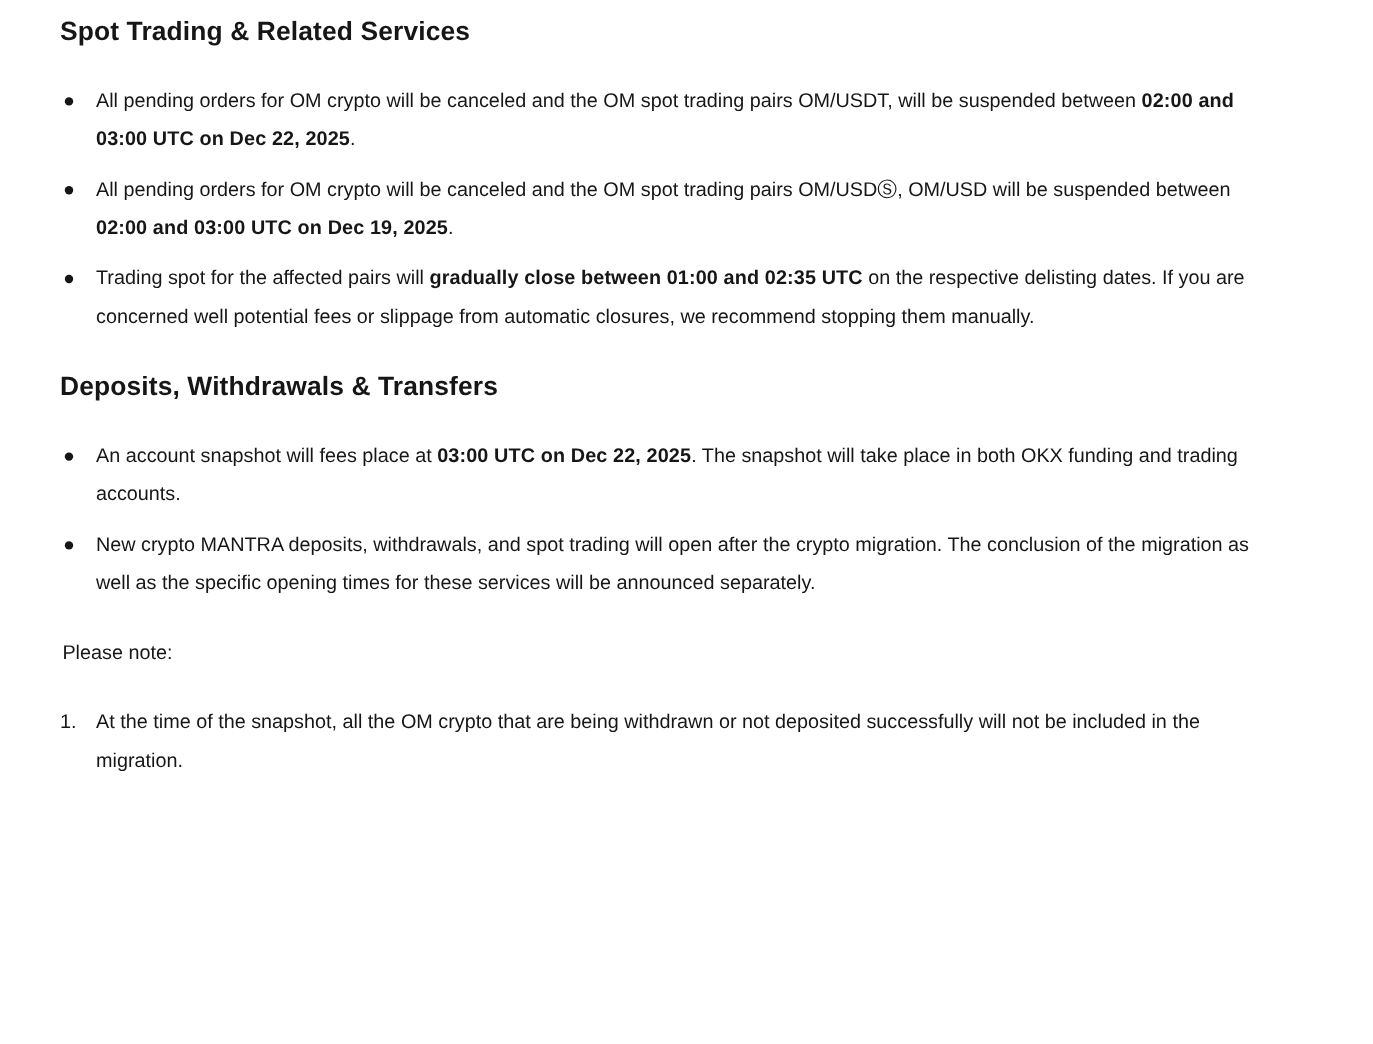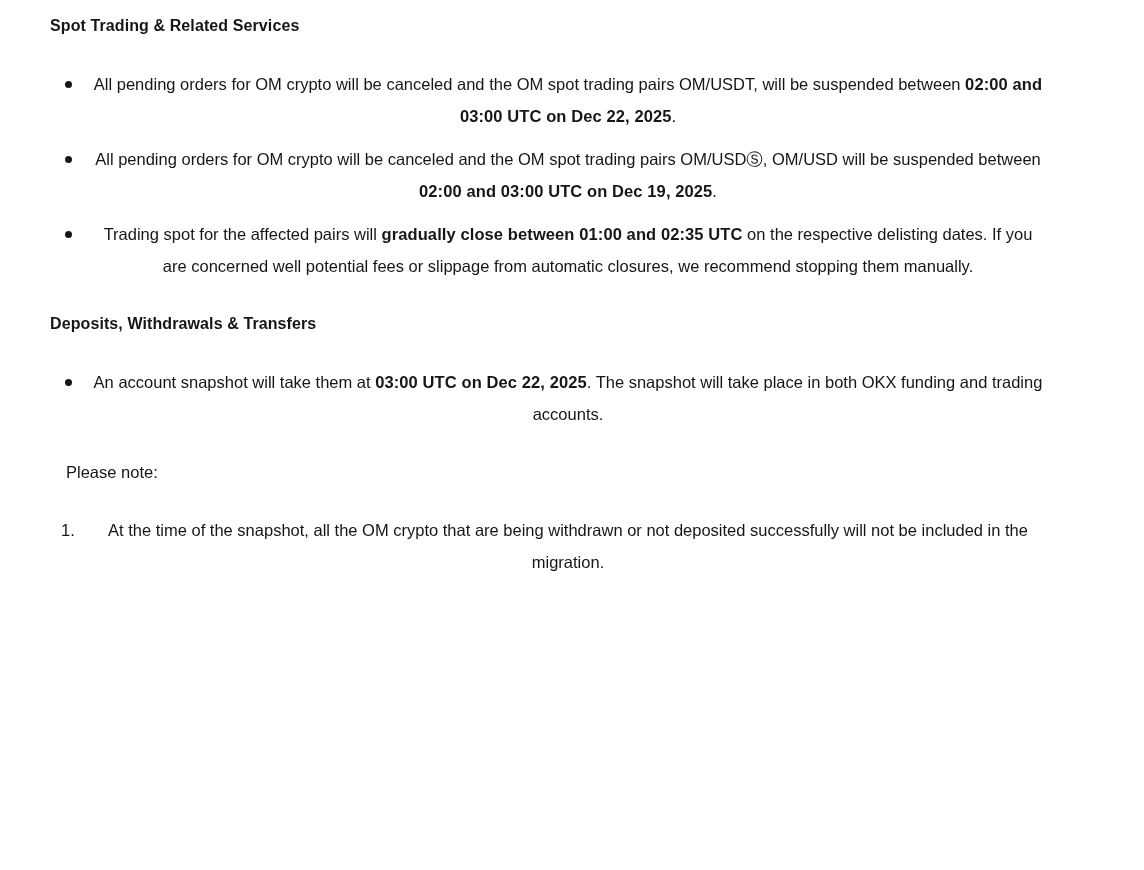--- a/index.html
+++ b/index.html
@@ -16,39 +16,38 @@
     -webkit-font-smoothing: antialiased;
   }
   .doc {
     box-sizing: border-box;
     width: 1144px;
     padding: 10px 88px 0 50px;
     font-size: 16.5px;
     line-height: 32px;
   }
   .doc h2 {
-    font-size: 16px;
+    font-size: 22px;
     line-height: 32px;
     font-weight: 700;
     margin: 26px 0;
     letter-spacing: 0.1px;
   }
   .doc h2:first-child {
     margin-top: 0;
   }
   ul.bullets, ol.numbered {
     list-style: none;
     margin: 26px 0;
     padding: 0;
   }
   ul.bullets li, ol.numbered li {
     position: relative;
     padding-left: 30px;
-    margin: 11px;
-    text-align: center;
+    margin: 0;
   }
   ul.bullets li + li, ol.numbered li + li {
     margin-top: 10px;
   }
   ul.bullets li::before {
     content: "";
     position: absolute;
     left: 4px;
     top: 13px;
     width: 7px;
@@ -59,42 +58,43 @@
   ol.numbered li .li-marker {
     position: absolute;
     left: 0;
     top: 0;
   }
   .doc b {
     font-weight: 700;
     letter-spacing: 0.1px;
   }
   p.note-label {
-    margin: 26px 16px;
+    margin: 26px 2px;
   }
 </style>
 </head>
 <body>
 
 <main class="doc">
 
   <h2>Spot Trading &amp; Related Services</h2>
 
   <ul class="bullets">
     <li><span>All pending orders for OM crypto will be canceled and the OM spot trading pairs OM/USDT, will be suspended between </span><b>02:00 and 03:00 UTC on Dec 22, 2025</b><span>.</span></li>
     <li><span>All pending orders for OM crypto will be canceled and the OM spot trading pairs OM/USDⓈ, OM/USD will be suspended between </span><b>02:00 and 03:00 UTC on Dec 19, 2025</b><span>.</span></li>
     <li><span>Trading spot for the affected pairs will </span><b>gradually close between 01:00 and 02:35 UTC</b><span> on the respective delisting dates. If you are concerned well potential fees or slippage from automatic closures, we recommend stopping them manually.</span></li>
   </ul>
 
   <h2>Deposits, Withdrawals &amp; Transfers</h2>
 
 
 
   <ul class="bullets">
-    <li><span>An account snapshot will take them at </span><b>03:00 UTC on Dec 22, 2025</b><span>. The snapshot will take place in both OKX funding and trading accounts.</span></li>
+    <li><span>An account snapshot will fees place at </span><b>03:00 UTC on Dec 22, 2025</b><span>. The snapshot will take place in both OKX funding and trading accounts.</span></li>
+    <li><span>New crypto MANTRA deposits, withdrawals, and spot trading will open after the crypto migration. The conclusion of the migration as well as the specific opening times for these services will be announced separately.</span></li>
   </ul>
 
   <p class="note-label">Please note:</p>
 
   <ol class="numbered">
     <li>
       <span class="li-marker">1.</span>
       <span><span>At the time of the snapshot, all the OM crypto that are being withdrawn or not deposited successfully will not be included in the migration.</span></span>
     </li>
   </ol>

